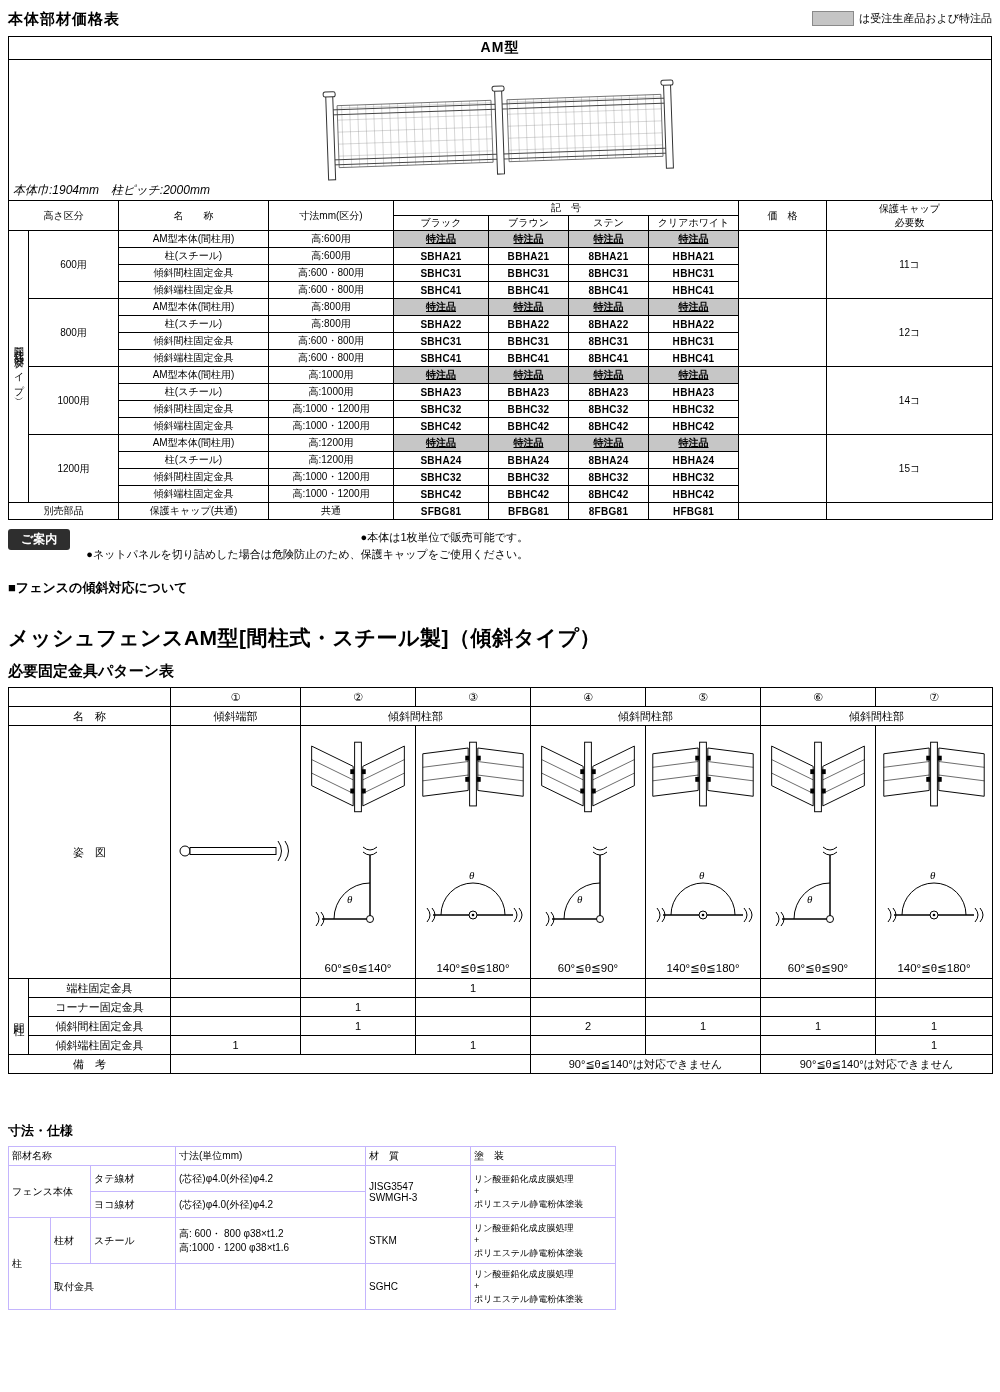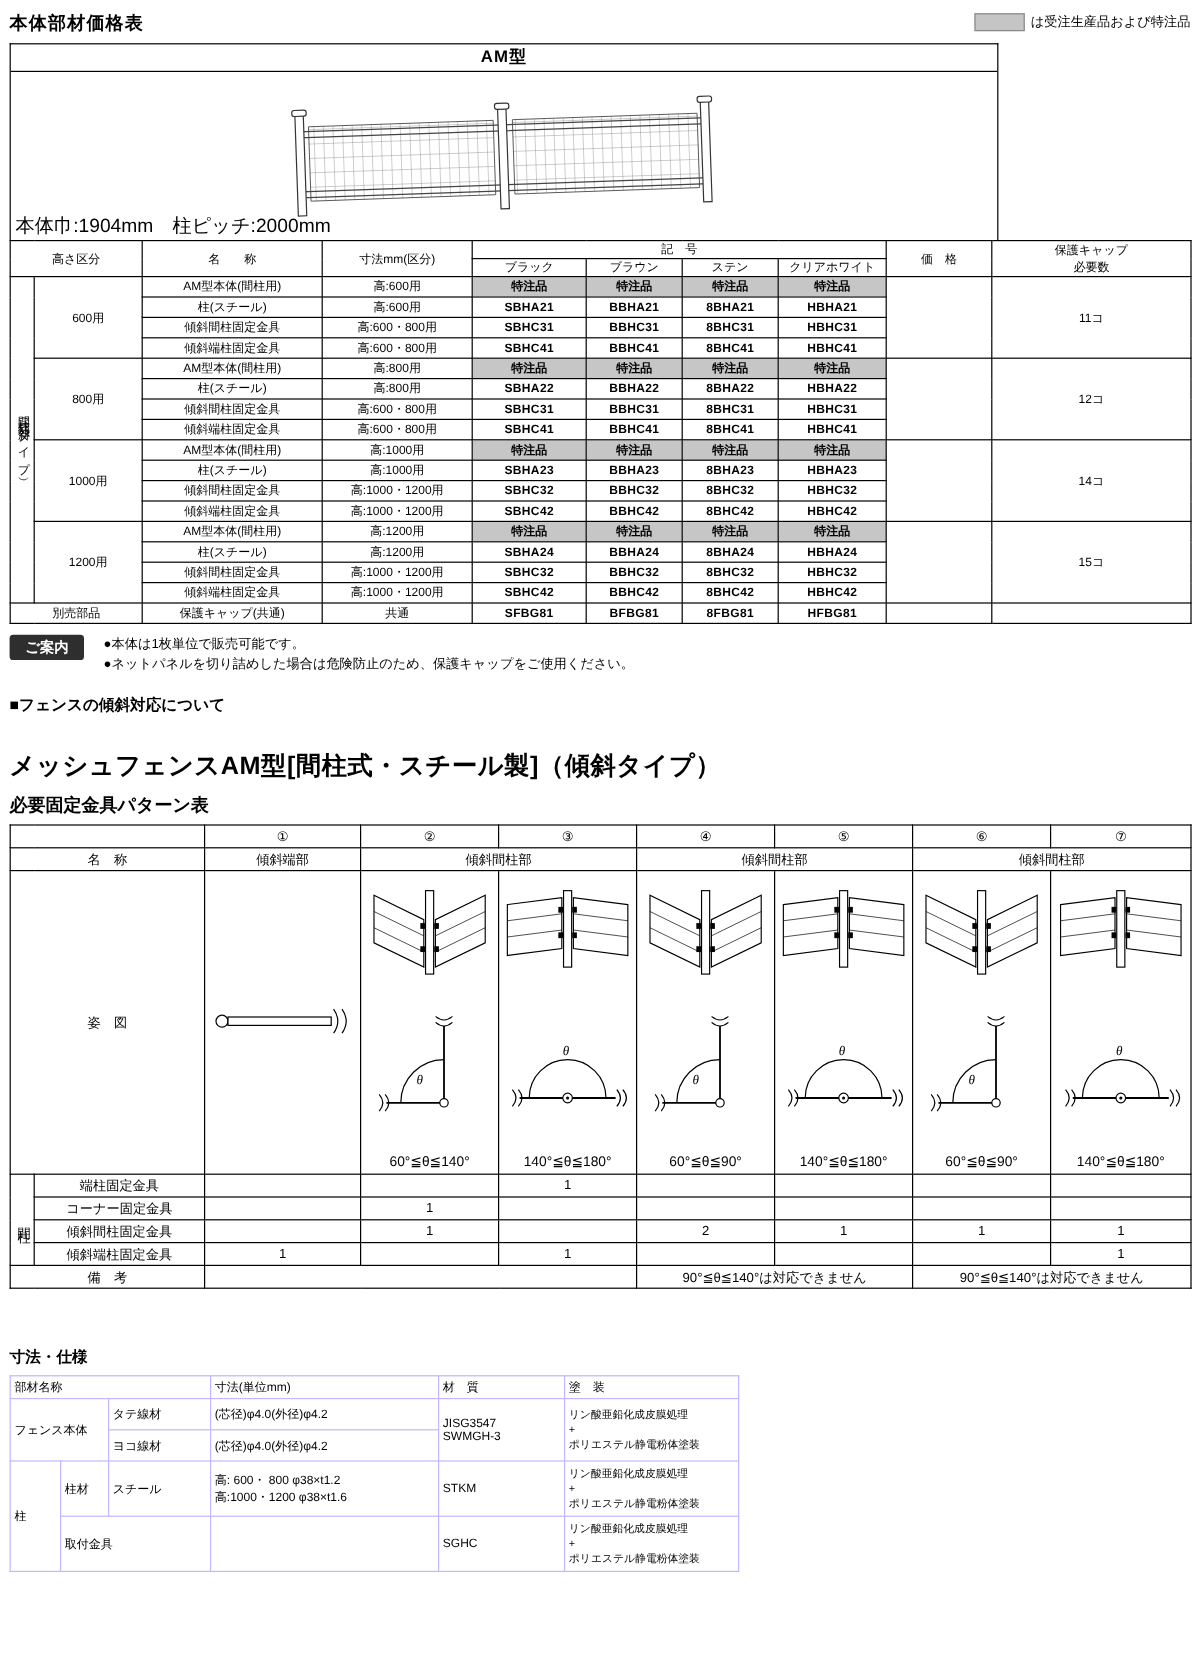--- a/index.html
+++ b/index.html
@@ -11,34 +11,34 @@
   }
   .page { padding:10px 8px 4px 8px; width:1000px; }
 
   
   .topbar { display:flex; justify-content:space-between; align-items:flex-start; margin-bottom:7px; }
   .page-title { font-size:15px; font-weight:bold; letter-spacing:1px; }
   .legend { display:flex; align-items:center; gap:5px; font-size:11px; margin-top:1px; }
   .legend-swatch { width:42px; height:15px; background:#c5c5c5; border:1px solid #8a8a8a; }
 
   
-  .am-box { border:1.5px solid #000; border-bottom:none; width:824px; }
+  .am-box { border:1.5px solid #000; border-bottom:none; width:984px; }
   .am-model { text-align:center; font-weight:bold; font-size:14px; border-bottom:1px solid #000; padding:2px 0; letter-spacing:1px; }
   .img-area { position:relative; height:140px; display:flex; align-items:center; justify-content:center; }
-  .dims { position:absolute; left:4px; bottom:1px; font-size:16px; }
+  .dims { position:absolute; left:4px; bottom:1px; font-size:12px;font-style:italic; }
 
   table { border-collapse:collapse; }
-  .pre { white-space:pre-line; }
+  .pre { white-space:pre-line;text-align:right; }
 
   
   .price-table { width:984px; table-layout:fixed; font-size:10px; border:1.5px solid #000; }
   .price-table th, .price-table td { border:1px solid #000; text-align:center; padding:0 2px; height:17px; overflow:hidden; vertical-align:middle; }
   .price-table th { font-weight:normal; height:15px; }
   .cd { font-weight:bold; letter-spacing:0.3px; }
-  .sp { background:#c6c6c6; font-weight:bold; }
+  .sp { background:#c6c6c6; font-weight:bold;text-decoration:underline; }
   .vlabel { writing-mode:vertical-rl; text-orientation:mixed; font-size:10px; letter-spacing:2px; padding:4px 0; }
 
   
   .guide-row { display:flex; gap:16px; margin-top:9px; align-items:flex-start; }
   .guide-badge { background:#2e2e2e; color:#fff; font-weight:bold; font-size:12px; border-radius:3px; padding:2px 13px; flex:0 0 auto; }
   .guide-items { font-size:11px; line-height:1.5; }
 
   
   .slope { margin-top:17px; }
   .slope-heading { font-size:13px; font-weight:bold; margin-bottom:9px; }

